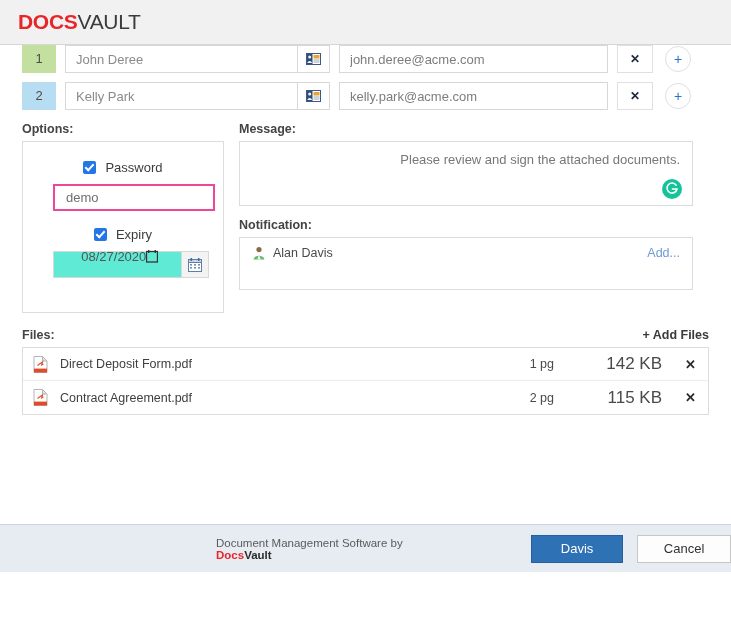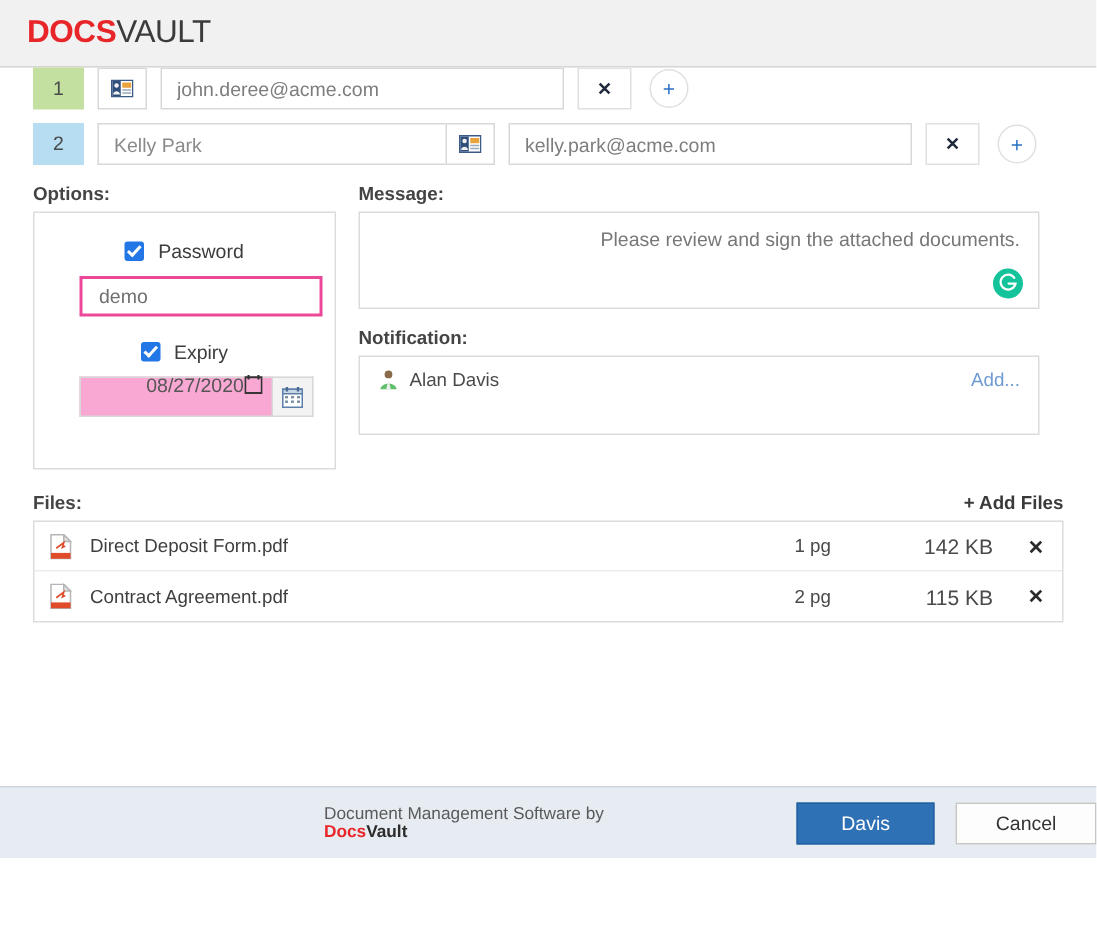--- a/index.html
+++ b/index.html
@@ -239,24 +239,24 @@
   .date-input {
     width: 133px;
     height: 27px;
     border: 1px solid #d8d8d8;
     box-sizing: border-box;
     padding: 0 6px 16px 11px;
     font-size: 13px;
     color: #555;
     font-family: "Liberation Sans", sans-serif;
     outline: none;
-    background: #f9a8d4;
-    display: flex;
-    align-items: center;
-    justify-content: flex-end;
+    background: #5eead4;
+    display: flex;
+    align-items: center;
+    justify-content: center;
   }
   .cal-btn {
     width: 28px;
     height: 27px;
     border: 1px solid #d8d8d8;
     border-left: none;
     background: #f3f3f3;
     box-sizing: border-box;
     display: flex;
     align-items: center;
@@ -344,21 +344,21 @@
   }
   .file-pg {
     width: 86px;
     text-align: right;
     font-size: 12.5px;
     color: #4a4a4a;
   }
   .file-size {
     width: 108px;
     text-align: right;
-    font-size: 14px;
+    font-size: 17px;
     color: #4a4a4a;
   }
   .file-x {
     width: 34px;
     text-align: right;
     font-size: 13px;
     font-weight: bold;
     color: #2b2b2b;
     cursor: pointer;
   }
@@ -411,20 +411,21 @@
     <span class="docs">DOCS</span><span class="vault">VAULT</span>
   </div>
 </div>
 
 <div class="content">
 
 
   <div class="signer-row">
     <div class="signer-badge badge-green">1</div>
     <div class="name-wrap">
+      <input class="name-input" type="text" value="John Deree" style="">
       <button class="contact-btn">
         <svg width="15" height="12" viewBox="0 0 15 12">
           <rect x="0.5" y="0.5" width="14" height="11" fill="#ffffff" stroke="#3b5a86"></rect>
           <rect x="1" y="1" width="5.5" height="10" fill="#2f4f7a"></rect>
           <circle cx="3.7" cy="4" r="1.5" fill="#f2f2f2"></circle>
           <path d="M1.4 10 C1.8 7.2 5.6 7.2 6 10 Z" fill="#f2f2f2"></path>
           <rect x="7.5" y="2" width="6" height="3.5" fill="#e8a33d"></rect>
           <rect x="7.5" y="6.5" width="6" height="1" fill="#9aa8bb"></rect>
           <rect x="7.5" y="8.5" width="6" height="1" fill="#9aa8bb"></rect>
         </svg>

